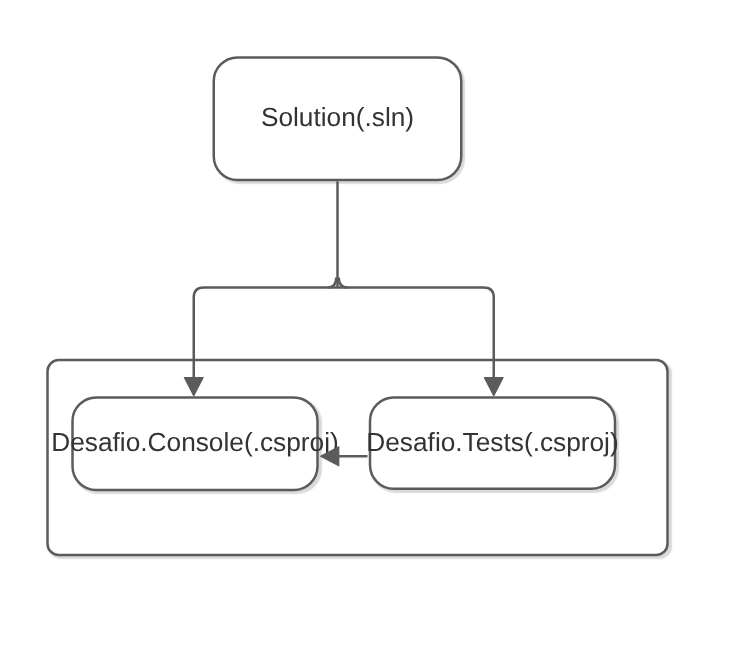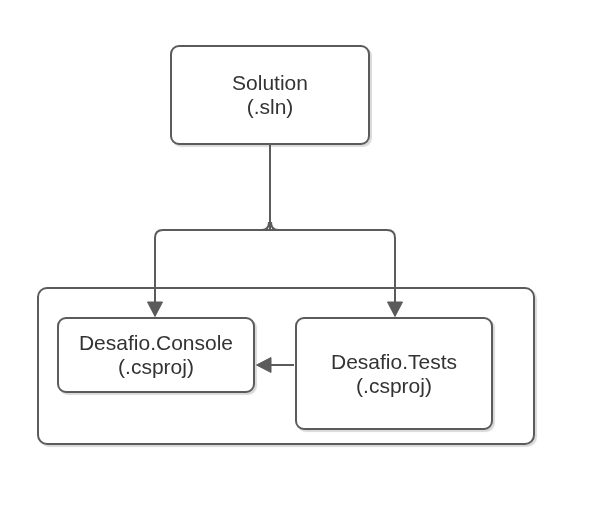--- a/index.html
+++ b/index.html
@@ -35,35 +35,35 @@
   .connectors polygon {
     fill: var(--stroke);
     stroke: var(--stroke);
     stroke-width: 1;
     stroke-linejoin: round;
   }
   .node {
     position: absolute;
     background: var(--bg);
     border: 2px solid var(--stroke);
-    border-radius: 9px;
+    border-radius: 20px;
     box-shadow: 2px 2px 1px rgba(0,0,0,0.15);
     display: flex;
-    flex-direction: column;
+    flex-direction: row;
     align-items: center;
     justify-content: center;
     text-align: center;
     color: var(--text);
     font-size: 21px;
     line-height: 24px;
     z-index: 2;
   }
   .node-solution { left: 170px; top: 45px;  width: 200px; height: 100px; }
   .node-console  { left: 57px;  top: 317px; width: 198px; height: 76px;  }
-  .node-tests    { left: 295px; top: 317px; width: 198px; height: 113px;  }
+  .node-tests    { left: 295px; top: 317px; width: 198px; height: 75px;  }
   .container-box {
     position: absolute;
     left: 37px; top: 287px;
     width: 498px; height: 158px;
     background: var(--bg);
     border: 2px solid var(--stroke);
     border-radius: 10px;
     box-shadow: 2px 2px 1px rgba(0,0,0,0.15);
     z-index: 1;
   }

